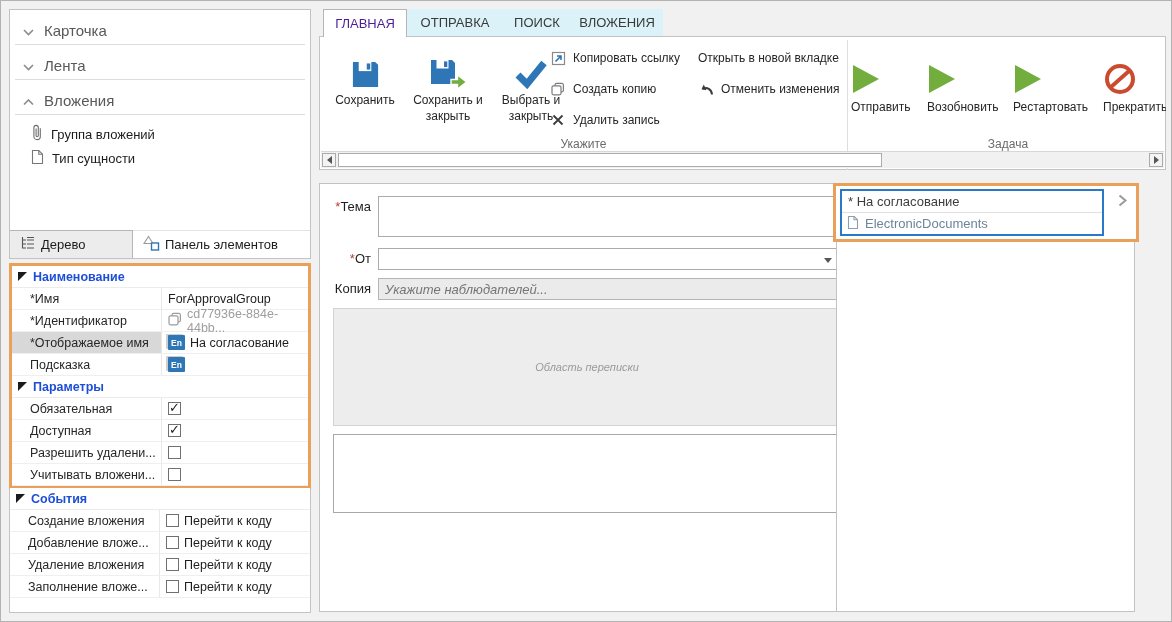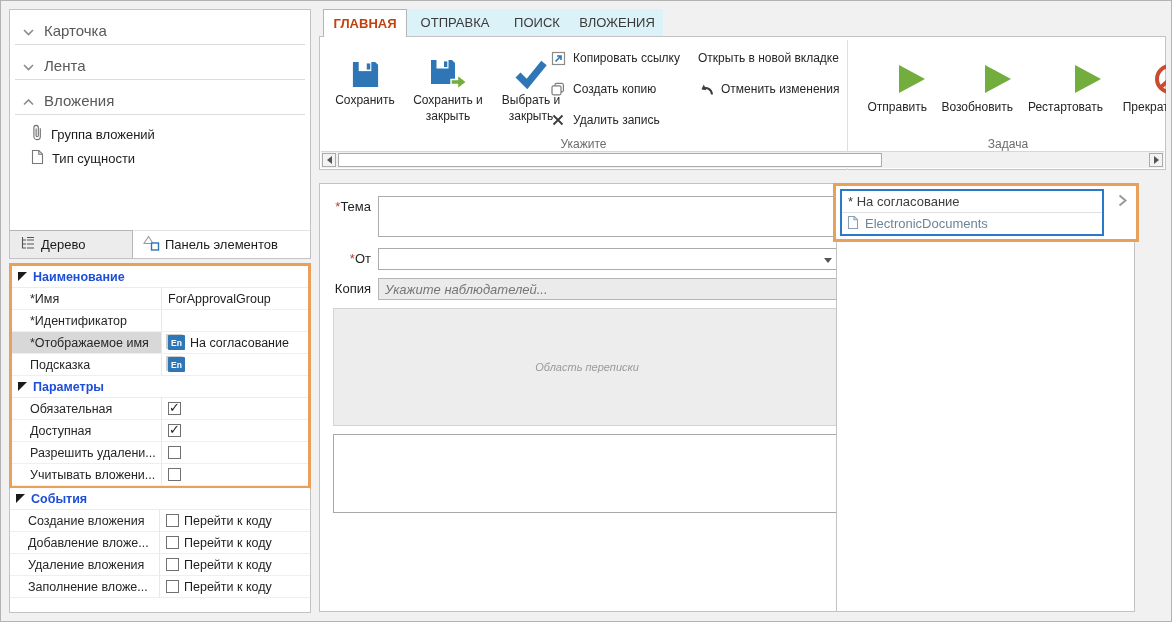--- a/index.html
+++ b/index.html
@@ -37,37 +37,37 @@
               box-shadow:-2px -1px 0 -0px #cfcfcf; }
   .cb { width:13px; height:13px; background:#fff; border:1px solid #707070; position:relative; flex:0 0 auto; }
   .cb.checked::after { content:"✓"; position:absolute; left:0px; top:-3px; font-size:13px; color:#1d1d1d; }
 
   
   .ribbon { position:absolute; left:318px; top:8px; width:847px; height:161px; overflow:hidden; }
   .rb-tabstrip { position:relative; height:27px; z-index:3; }
   .rb-tabbg { position:absolute; left:4px; top:0; width:340px; height:27px; background:#dcf2f9; }
   .rb-tabs { position:absolute; left:4px; top:0; display:flex; height:27px; }
   .rb-tab { display:flex; align-items:center; justify-content:center; font-size:13px; color:#3a3a3a; cursor:pointer; }
-  .rb-tab.active { background:#fff; border:1px solid #b5b5b5; border-bottom:none; color:#c2410c; height:28px;font-weight:bold; }
+  .rb-tab.active { background:#fff; border:1px solid #b5b5b5; border-bottom:none; color:#4c1d95; height:28px; }
   .rb-body { position:absolute; left:0; right:0; top:27px; bottom:0; background:#fff; border:1px solid #c3c3c3; z-index:1; }
   .big-btns { position:absolute; left:5px; top:5px; display:flex; gap:3px; }
   .big-btn { width:80px; height:93px; display:flex; flex-direction:column; align-items:center; padding-top:13px;
              font-size:12px; color:#262626; text-align:center; line-height:1.3; cursor:pointer; }
   .big-btn .ic { height:38px; display:flex; align-items:center; justify-content:center; }
   .small-col1 { position:absolute; left:230px; top:13px; }
   .small-col2 { position:absolute; left:378px; top:13px; }
   .small-btn { display:flex; align-items:center; gap:7px; height:16px; margin-bottom:15px;
                font-size:12px; color:#262626; cursor:pointer; white-space:nowrap; }
   .small-btn .sic { width:16px; display:flex; justify-content:center; }
   .grp-sep { position:absolute; left:527px; top:3px; height:133px; width:1px; background:#dedede; }
   .grp-label { position:absolute; top:100px; font-size:12px; color:#6b6b6b; text-align:center; }
   .grp-label.edit { left:0; width:527px; }
   .grp-label.task { left:527px; width:322px; }
   .task-btns { position:absolute; left:531px; top:5px; display:flex; }
-  .task-btn { display:flex; flex-direction:column; align-items:flex-end; padding-top:16px;
+  .task-btn { display:flex; flex-direction:column; align-items:flex-start; padding-top:16px;
               font-size:12px; color:#262626; cursor:pointer; white-space:nowrap; }
   .task-btn .ic { height:42px; display:flex; align-items:center; }
   .rb-scroll { position:absolute; left:1px; right:1px; bottom:1px; height:17px; background:#f1f1f1; border-top:1px solid #d7d7d7; }
   .sb-btn { position:absolute; top:1px; width:14px; height:14px; background:#f3f3f3; border:1px solid #ababab;
             display:flex; align-items:center; justify-content:center; cursor:pointer; }
   .sb-left { left:1px; } .sb-right { right:1px; }
   .sb-thumb { position:absolute; left:17px; top:1px; width:544px; height:14px; background:#fff; border:1px solid #ababab; cursor:pointer; }
   .tri-l { width:0; height:0; border-top:4px solid transparent; border-bottom:4px solid transparent; border-right:5px solid #555; }
   .tri-r { width:0; height:0; border-top:4px solid transparent; border-bottom:4px solid transparent; border-left:5px solid #555; }
 
@@ -183,20 +183,29 @@
         <span>Наименование</span>
       </div>
       <div class="pg-row">
         <div class="pg-label">*Имя</div>
         <div class="pg-value">
             <span>ForApprovalGroup</span>
           </div>
       </div>
       <div class="pg-row">
         <div class="pg-label">*Идентификатор</div>
+        <div class="pg-value muted">
+          <span>
+            <svg width="14" height="14">
+                <rect x="1" y="3.8" width="9" height="9" rx="1.5" fill="none" stroke="#9a9a9a" stroke-width="1.2"></rect>
+                <path d="M4 3.8 V3 a1.6 1.6 0 0 1 1.6 -1.6 h5.2 a1.6 1.6 0 0 1 1.6 1.6 v5.2 a1.6 1.6 0 0 1 -1.6 1.6 h-0.8" fill="none" stroke="#9a9a9a" stroke-width="1.2"></path>
+              </svg>
+          </span>
+          <span>cd77936e-884e-44bb...</span>
+        </div>
       </div>
       <div class="pg-row">
         <div class="pg-label selected">*Отображаемое имя</div>
         <div class="pg-value">
           <span class="en-badge">En</span>
           <span>На согласование</span>
         </div>
       </div>
       <div class="pg-row">
         <div class="pg-label">Подсказка</div>

